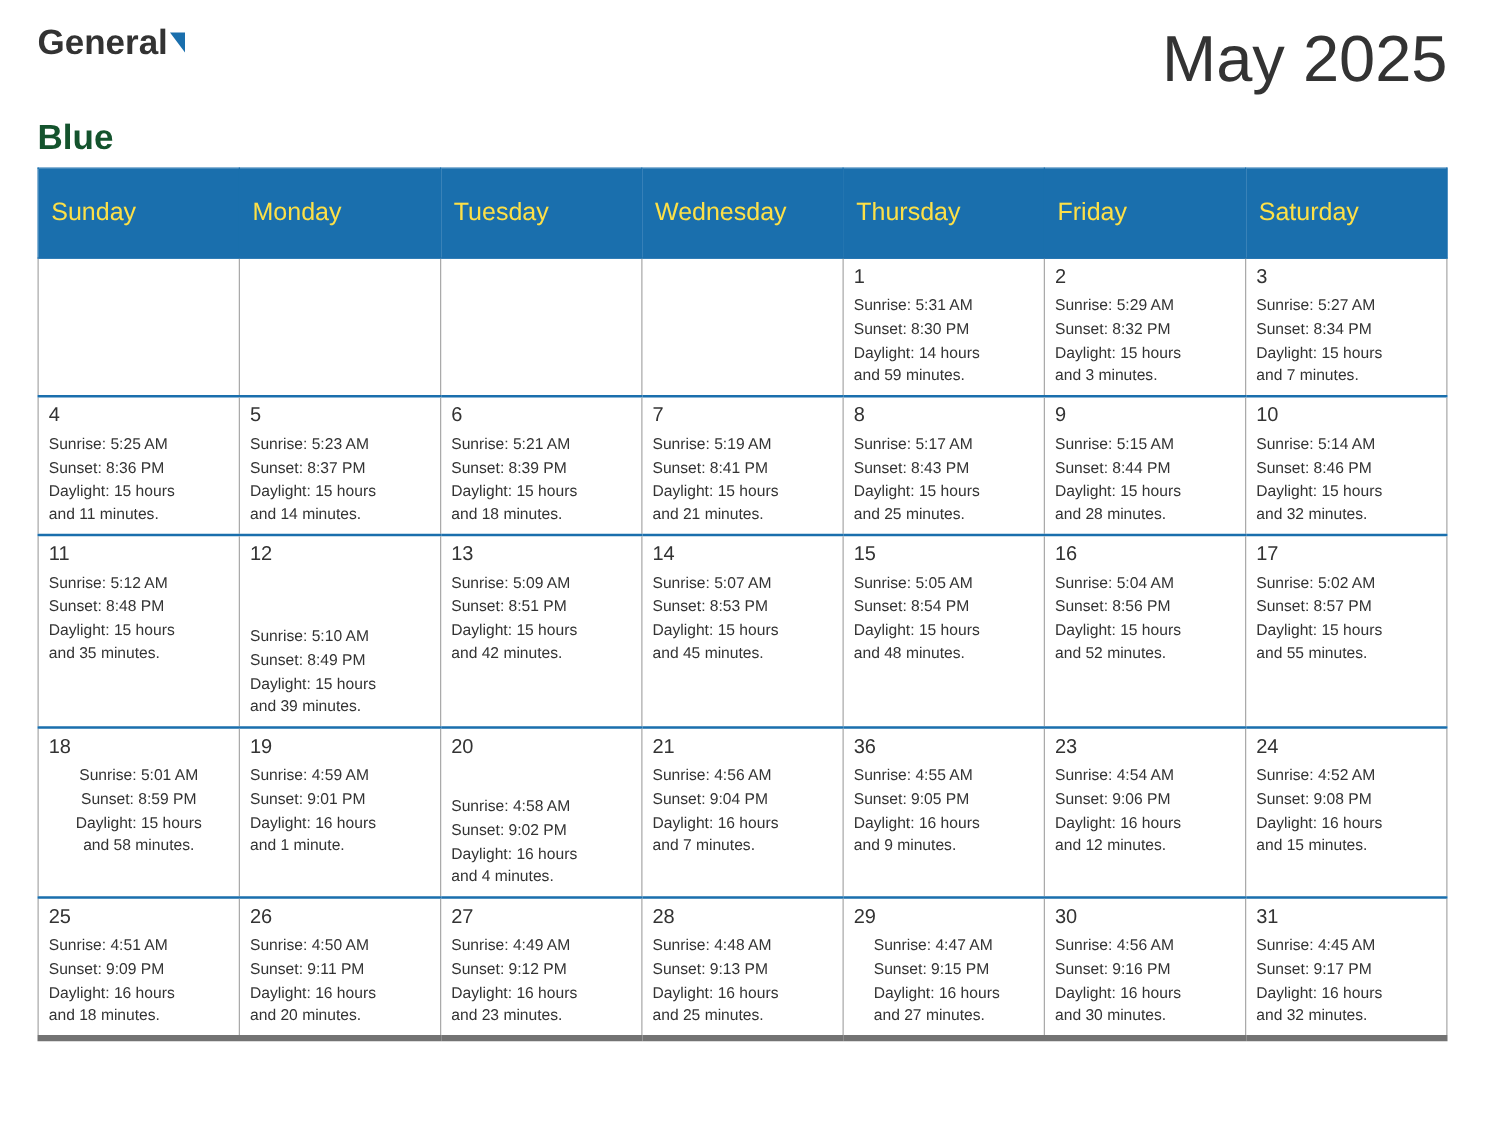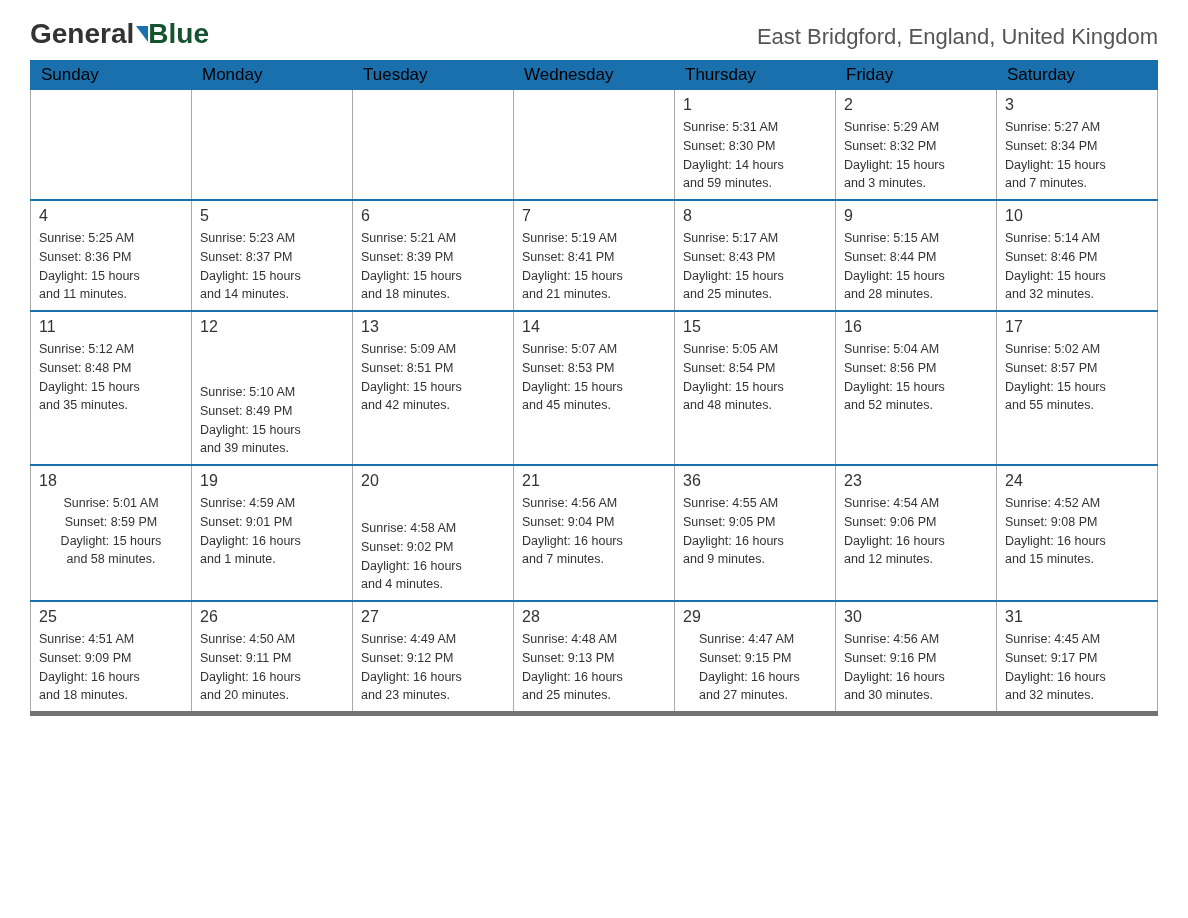--- a/index.html
+++ b/index.html
@@ -11,22 +11,23 @@
       padding: 20px 30px;
     }
     .header {
       display: flex;
       justify-content: space-between;
       align-items: flex-start;
       margin-bottom: 10px;
     }
     .logo {
       display: flex;
-      flex-direction: row;
+      flex-direction: column;
       align-items: flex-start;
+      gap: 48px;
     }
     .logo-text-general {
       font-size: 28px;
       font-weight: bold;
       color: #333;
       line-height: 1;
     }
     .logo-text-blue {
       font-size: 28px;
       font-weight: bold;
@@ -61,24 +62,24 @@
       color: #555;
       margin-top: 4px;
     }
     .calendar {
       width: 100%;
       border-collapse: collapse;
       margin-top: 10px;
     }
     .calendar th {
       background-color: #1a6fad;
-      color: #000000;
-      font-size: 17px;
+      color: #fde047;
+      font-size: 20px;
       font-weight: normal;
-      padding: 4px 10px;
+      padding: 24px 10px;
       text-align: left;
       border: 1px solid #1a6fad;
     }
     .calendar td {
       border: 1px solid #aaa;
       vertical-align: top;
       padding: 6px 8px;
       width: 14.28%;
       font-size: 13px;
       color: #333;
@@ -111,21 +112,21 @@
 
 <div class="header">
   <div class="logo">
     <div class="logo-top-row">
       <span class="logo-text-general">General</span>
       <span class="logo-arrow"></span>
     </div>
     <span class="logo-text-blue">Blue</span>
   </div>
   <div class="title-section">
-    <div class="location">East Bridgford, England, United Kingdom</div>
+    <div class="month-year">May 2025</div>
   </div>
 </div>
 
 <table class="calendar">
   <thead>
     <tr>
       <th>Sunday</th>
       <th>Monday</th>
       <th>Tuesday</th>
       <th>Wednesday</th>

